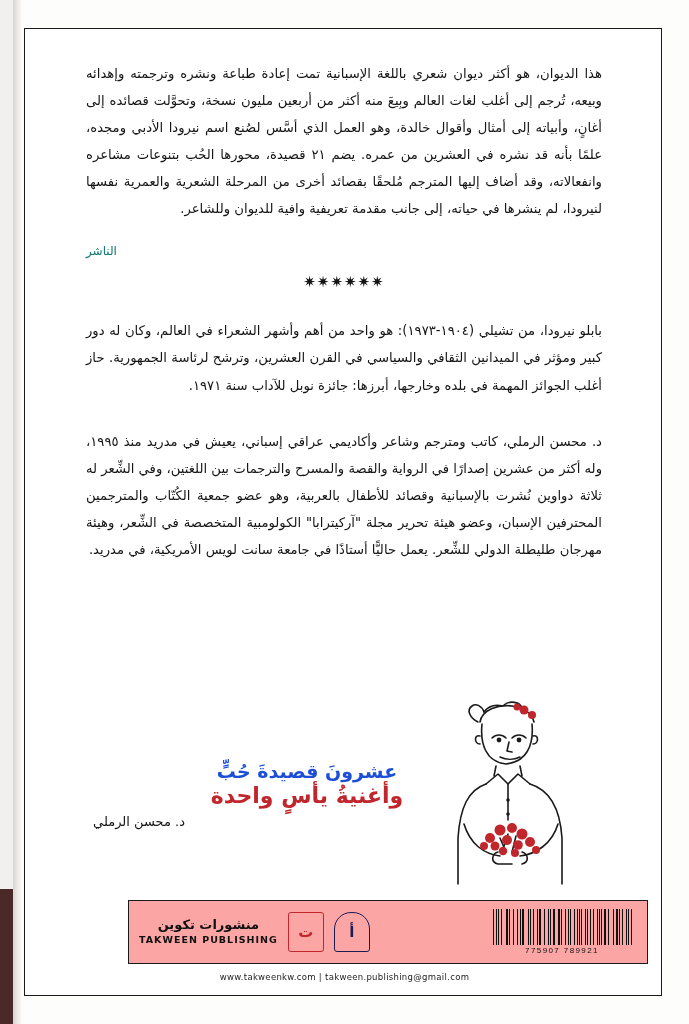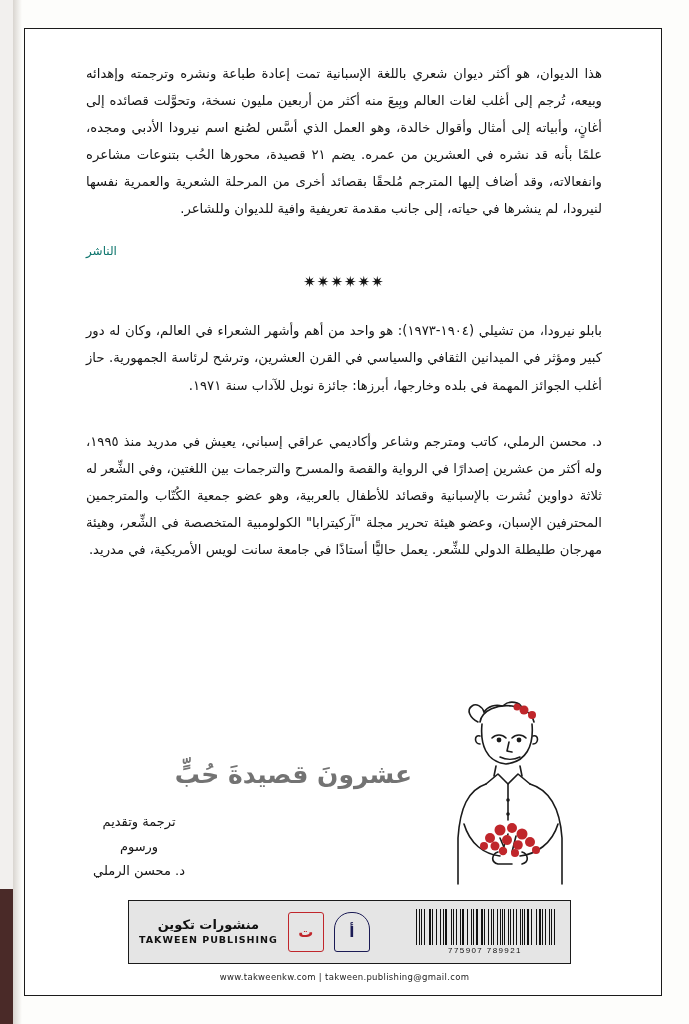--- a/index.html
+++ b/index.html
@@ -114,23 +114,23 @@
     direction: rtl;
   }
   .author-name {
     font-size: 14px;
     font-weight: bold;
     color: #c0262b;
     margin-bottom: 3px;
     letter-spacing: 0.5px;
   }
   .book-title-1 {
-    font-size: 25px;
-    font-weight: bold;
-    color: #737373;
+    font-size: 19px;
+    font-weight: bold;
+    color: #1d4ed8;
     line-height: 1.18;
     white-space: nowrap;
   }
   .book-title-2 {
     font-size: 22px;
     font-weight: bold;
     color: #c0262b;
     line-height: 1.25;
     white-space: nowrap;
   }
@@ -143,25 +143,25 @@
     direction: rtl;
     font-size: 13px;
     color: #141414;
     line-height: 1.9;
   }
   
   #bottom-bar {
     position: absolute;
     left: 128px;
     top: 900px;
-    width: 443px;
+    width: 520px;
     height: 64px;
     border: 1px solid #1b1b1b;
     box-sizing: border-box;
-    background: #e5e5e5;
+    background: #fca5a5;
     display: flex;
     flex-direction: row-reverse;
     align-items: center;
     justify-content: space-between;
     padding: 0 10px;
   }
   #barcode-wrap {
     display: flex;
     flex-direction: column;
     align-items: center;
@@ -318,24 +318,24 @@
         <circle cx="95" cy="165" r="4"></circle>
 
         <circle cx="104" cy="22" r="4.5"></circle>
         <circle cx="112" cy="27" r="4"></circle>
         <circle cx="97" cy="19" r="3.5"></circle>
       </g>
     </svg>
 
     <div id="title-block">
       <div class="book-title-1">عشرونَ قصيدةَ حُبٍّ</div>
+      <div class="book-title-2">وأغنيةُ يأسٍ واحدة</div>
     </div>
 
     <div id="translator">
-      <div>ترجمة وتقديم ورسوم</div>
       <div>د. محسن الرملي</div>
     </div>
   </div>
 
   <div id="bottom-bar">
 
     <div id="pub-logos">
       <div class="pub-text">
         <div class="pub-ar">منشورات تكوين</div>
         <div class="pub-en">TAKWEEN PUBLISHING</div>

